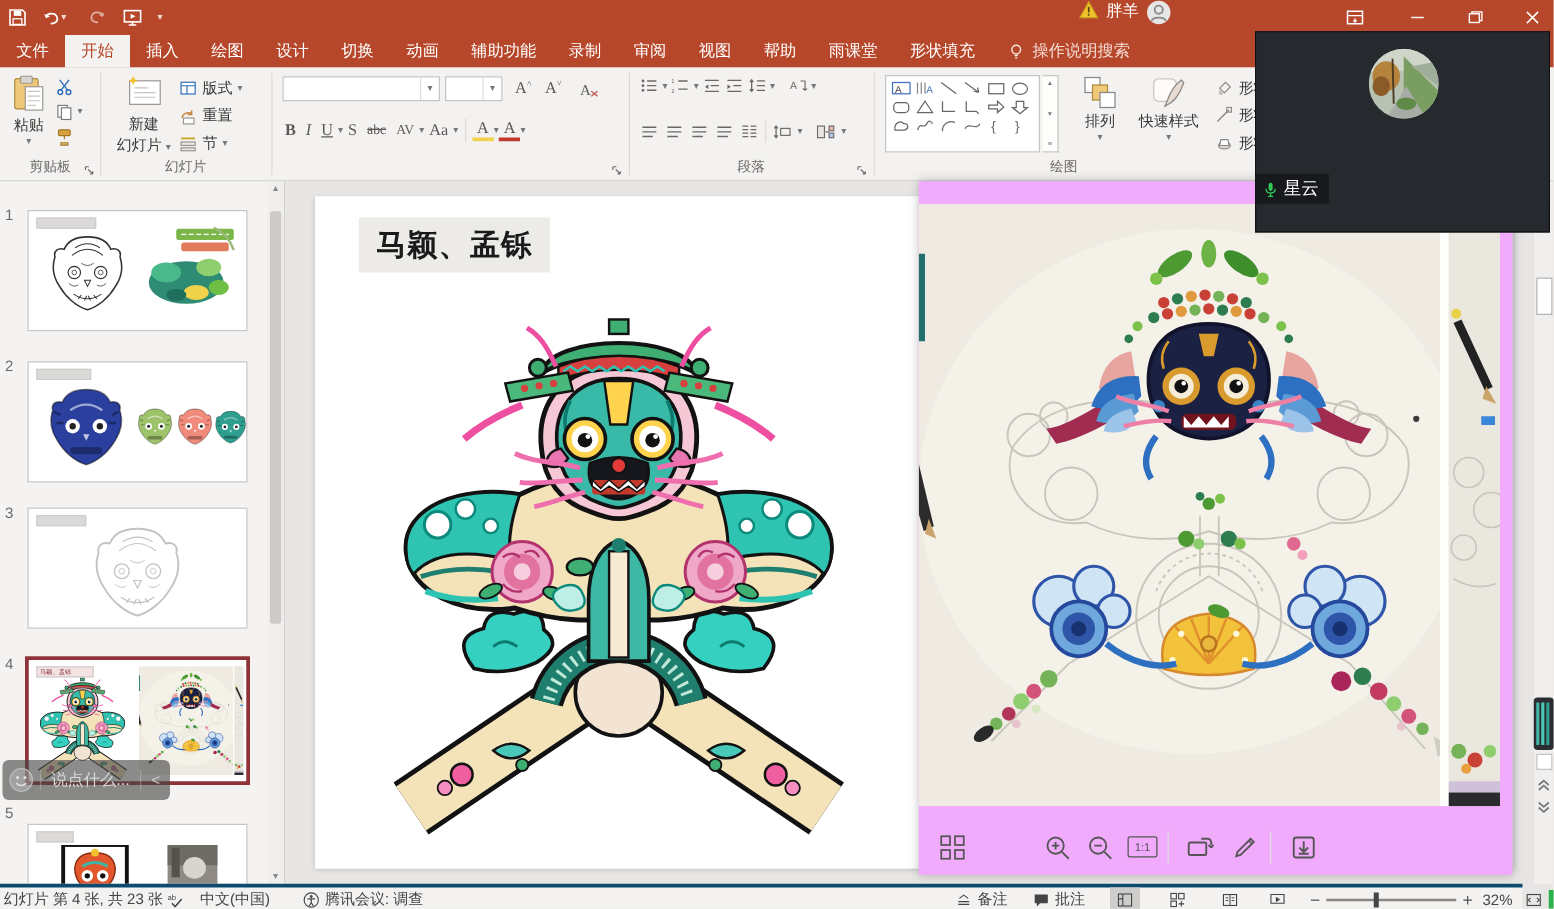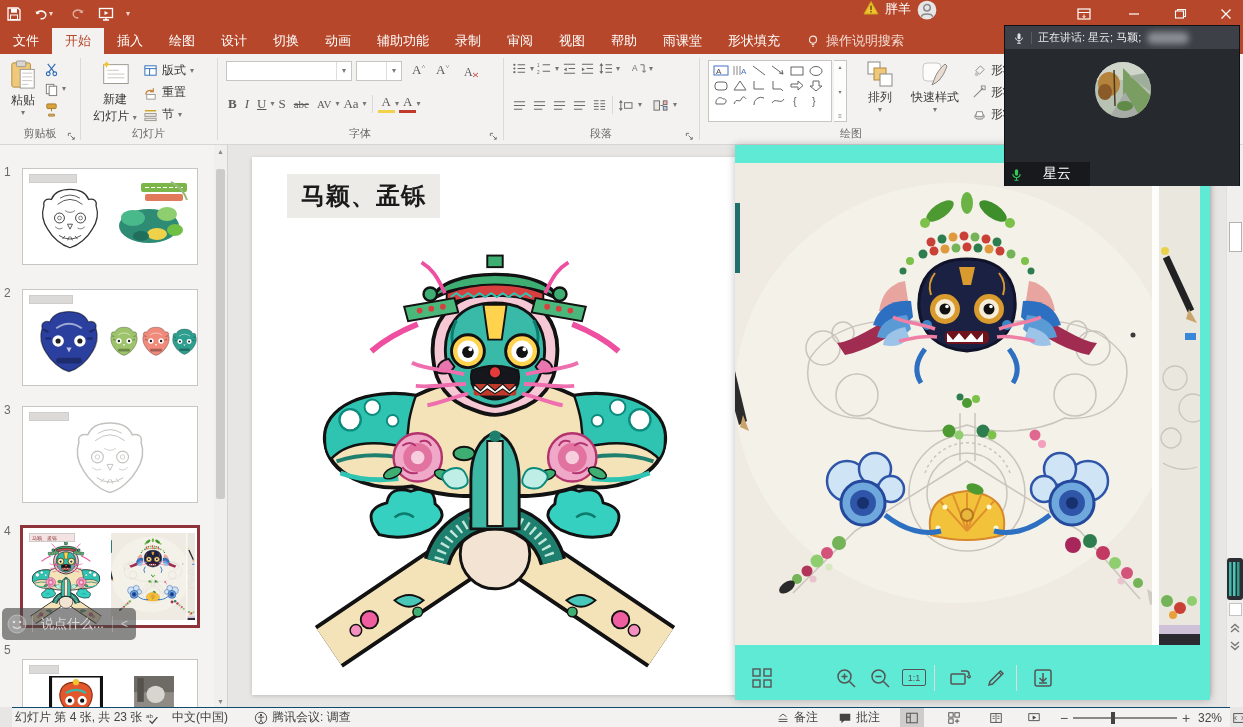--- a/index.html
+++ b/index.html
@@ -19,23 +19,23 @@
 .vsep{position:absolute;top:4px;bottom:4px;width:1px;background:#dcdad8}
 .combo{background:#fff;border:1px solid #c8c6c4;height:20px;display:flex;align-items:center;justify-content:flex-end}
 .combo .cbtn{width:15px;height:100%;border-left:1px solid #e0dedc;display:flex;align-items:center;justify-content:center}
 .fglyph{font-family:"Liberation Serif","DejaVu Serif",serif;font-size:13px;color:#5c5a58;padding:0 4px}
 .ricon{display:inline-flex;align-items:center;justify-content:center}
 .shape-cell{width:19px;height:15px;display:flex;align-items:center;justify-content:center}
 .thumbpanel{left:0;top:145px;width:228px;height:562px;background:#f4f3f2;border-right:1px solid #d4d2d0;z-index:2}
 .thumb{position:absolute;left:22px;width:176px;height:97px;background:#fff;border:1px solid #c8c6c4}
 .thumb .pill{position:absolute;left:6px;top:5px;height:9px;background:#dcdad8;border:1px solid #cfcdcb}
 .tnum{position:absolute;left:4px;font-size:12px;color:#6a6a6a}
-.statusbar{left:12px;top:707px;width:1218px;height:20px;background:#f3f2f1;border-top:1px solid #0c4a6e;font-size:12px;color:#444;z-index:6}
+.statusbar{left:0;top:707px;width:1218px;height:20px;background:#f3f2f1;border-top:3px solid #0c4a6e;font-size:12px;color:#444;z-index:6}
 .sb{position:absolute;top:0;height:19px;display:flex;align-items:center;gap:4px;white-space:nowrap}
-.viewer{left:735px;top:145px;width:475px;height:555px;background:#5eead4;box-shadow:0 0 8px rgba(0,0,0,.25);z-index:10}
+.viewer{left:735px;top:145px;width:475px;height:555px;background:#f0abfc;box-shadow:0 0 8px rgba(0,0,0,.25);z-index:10}
 .vt-ic{position:absolute;top:522px;width:22px;height:22px}
 .meeting{left:1004px;top:25px;width:236px;height:161px;background:#26292e;border:1px solid #101114;z-index:40}
 .chat{left:2px;top:608px;width:134px;height:32px;background:rgba(70,70,70,.62);border-radius:5px;display:flex;align-items:center;color:#d8d8d8;z-index:50}
 .winbtn{width:34px;height:28px;display:flex;align-items:center;justify-content:center}
 </style>
 </head>
 <body>
 
 <svg width="0" height="0" style="position:absolute">
 <defs>
@@ -794,21 +794,20 @@
       <span class="fglyph" style="font-size:11px">AV</span>
       <span class="caret">▾</span>
       <span class="fglyph">Aa</span>
       <span class="caret">▾</span>
       <span style="width:1px;height:18px;background:#dcdad8;margin:0 5px"></span>
       <span class="fglyph" style="border-bottom:3px solid #f2d24a">A</span>
       <span class="caret">▾</span>
       <span class="fglyph" style="border-bottom:3px solid #c0392b">A</span>
       <span class="caret">▾</span>
     </div>
-    <div class="rgroup-label">字体</div>
     <div class="abs" style="right:4px;bottom:3px">
         <svg viewBox="0 0 10 10" width="9" height="9">
           <use href="#sym-launcher"></use>
         </svg>
       </div>
   </div>
   <div class="vsep" style="left:503px"></div>
 
   <div class="abs" style="left:504px;top:0;width:194px;height:90px">
     <div class="abs" style="left:8px;top:8px;display:flex;gap:3px;align-items:center">
@@ -1164,35 +1163,25 @@
     </div>
   <div class="abs" style="left:281px;top:520px;width:1px;height:26px;background:#ddd"></div>
   <div class="abs vt-ic" style="left:297px">
       <svg width="22" height="22" viewBox="0 0 22 22">
         <use href="#sym-download"></use>
       </svg>
     </div>
 </div>
 
 <div class="abs meeting">
-  <div style="height:23px;background:#3d4147;display:flex;align-items:center;padding:0 8px;gap:6px">
-    <span style="width:12px;height:12px;color:#dfe2e6">
-        <svg viewBox="0 0 16 16" width="12" height="12">
-          <use href="#sym-mic"></use>
-        </svg>
-      </span>
-    <span style="width:1px;height:12px;background:#5a5e64"></span>
-    <span style="font-size:11px;color:#e8eaec;white-space:nowrap">正在讲话: 星云; 马颖;</span>
-    <span style="width:42px;height:12px;background:#8b8f94;border-radius:6px;filter:blur(3px)"></span>
-  </div>
   <div style="position:relative;height:137px;background:#26292e">
     <svg style="position:absolute;left:90px;top:13px" width="56" height="56" viewBox="0 0 56 56">
         <use href="#sym-landscape"></use>
       </svg>
-    <div style="position:absolute;left:0;bottom:0;background:#17191c;display:flex;align-items:center;gap:20px;padding:3px 19px 3px 5px">
+    <div style="position:absolute;left:0;bottom:0;background:#17191c;display:flex;align-items:center;gap:4px;padding:3px 8px 3px 5px">
       <span style="width:13px;height:13px;color:#34c759">
           <svg viewBox="0 0 16 16" width="13" height="13">
             <use href="#sym-mic"></use>
           </svg>
         </span>
       <span style="color:#fff;font-size:14px">星云</span>
     </div>
   </div>
 </div>
 

